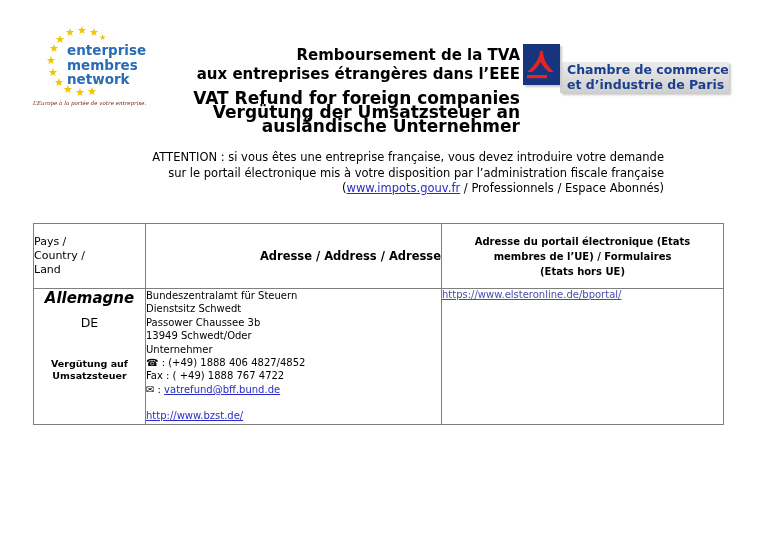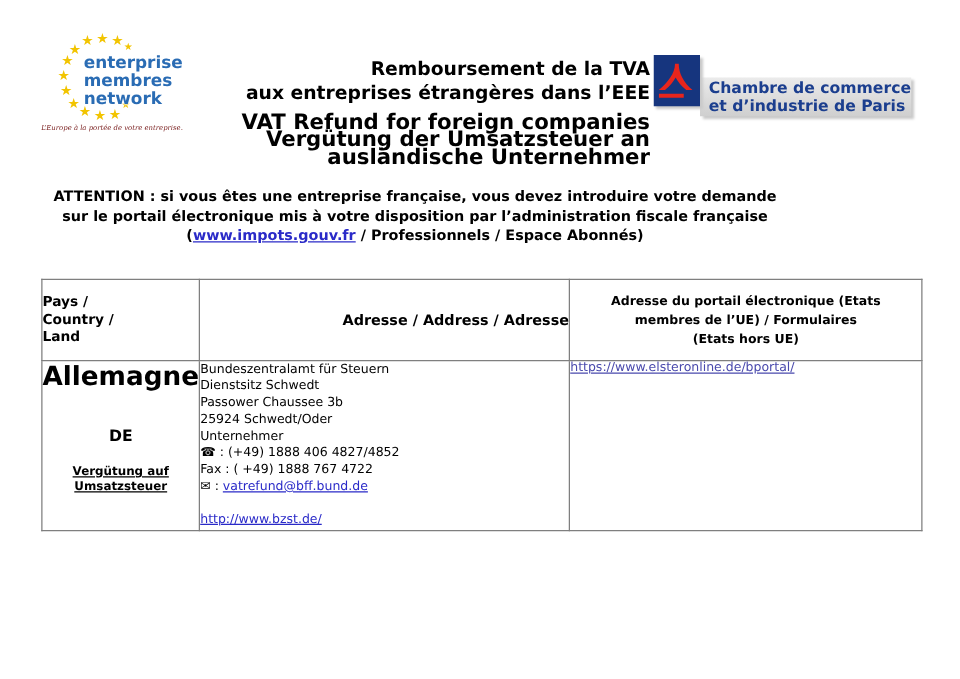--- a/index.html
+++ b/index.html
@@ -41,39 +41,39 @@
   .cci-logo{position:absolute;left:523px;top:44px;display:flex;align-items:flex-start;}
   .cci-square{width:37px;height:41px;background:#16357e;position:relative;flex:none;
               box-shadow:2px 2px 2px #c9c9c9;}
   .cci-square svg{position:absolute;left:4px;top:5px;}
   .cci-bar{margin-top:18px;width:162px;height:31px;background:linear-gradient(#ebebeb,#cfcfcf);
            display:flex;flex-direction:column;justify-content:center;padding-left:7px;
            box-shadow:2px 2px 2px #c9c9c9;}
   .cci-text{color:#1b3e8e;font-weight:bold;font-size:12.5px;line-height:14.5px;white-space:nowrap;}
 
   
-  .notice{position:absolute;left:0;top:150px;width:664px;text-align:center;
-          font-size:11.5px;font-weight:bold;line-height:15.5px;}
+  .notice{position:absolute;left:0;top:150px;width:664px;text-align:right;
+          font-size:11.5px;font-weight:normal;line-height:15.5px;}
   .notice a{color:#2a2ac8;}
 
   
   table.vat{position:absolute;left:33px;top:223px;border-collapse:collapse;table-layout:fixed;}
   table.vat td{border:1px solid #7f7f7f;vertical-align:top;padding:0;}
   .col-country{width:112px;}
   .col-address{width:296px;}
   .col-portal{width:282px;}
   tr.hdr td{height:64px;vertical-align:middle;}
-  td.h-country{font-size:11px;font-weight:bold;padding:4px 6px;white-space:pre-line;line-height:14px;}
+  td.h-country{font-size:11px;font-weight:normal;padding:4px 6px;white-space:pre-line;line-height:14px;}
   td.h-address{font-size:11.5px;font-weight:bold;text-align:right;}
   td.h-portal{font-size:10px;font-weight:bold;text-align:center;white-space:pre-line;line-height:15px;}
   tr.body td{height:135px;}
   td.c-country{text-align:center;padding-top:10px;}
-  .country-name{font-size:21px;font-weight:bold;}
-  .country-code{font-size:12.5px;margin-top:28px;font-weight:bold;}
-  .tax-label{font-size:9.5px;font-weight:bold;margin-top:16px;white-space:pre-line;line-height:12px;text-decoration:underline;}
+  .country-name{font-size:15px;font-weight:bold;font-style:italic;}
+  .country-code{font-size:12.5px;margin-top:8px;}
+  .tax-label{font-size:9.5px;font-weight:bold;margin-top:28px;white-space:pre-line;line-height:12px;}
   td.c-address{padding:6px 8px;font-size:10px;line-height:13.4px;}
   .addr-line{display:block;}
   a.doc-link{color:#2a2ac8;text-decoration:underline;}
   .website-line{display:block;margin-top:13px;}
   td.c-portal{padding:6px 8px;font-size:10px;}
   a.portal-link{color:#4a4aad;text-decoration:underline;}
 </style>
 </head>
 <body>
 
@@ -150,21 +150,21 @@
       <td class="c-country">
         <div class="country-name">Allemagne</div>
         <div class="country-code">DE</div>
         <div class="tax-label">Vergütung auf
 Umsatzsteuer</div>
       </td>
       <td class="c-address">
         <span class="addr-line">Bundeszentralamt für Steuern</span>
         <span class="addr-line">Dienstsitz Schwedt</span>
         <span class="addr-line">Passower Chaussee 3b</span>
-        <span class="addr-line">25924 Schwedt/Oder</span>
+        <span class="addr-line">13949 Schwedt/Oder</span>
         <span class="addr-line">Unternehmer</span>
         <span class="addr-line">☎ : (+49) 1888 406 4827/4852</span>
         <span class="addr-line">Fax : ( +49) 1888 767 4722</span>
         <span class="addr-line"><span>✉ : </span><a href="#" class="doc-link">vatrefund@bff.bund.de</a>
         </span>
         <span class="website-line">
           <a href="#" class="doc-link">http://www.bzst.de/</a>
         </span>
       </td>
       <td class="c-portal">

